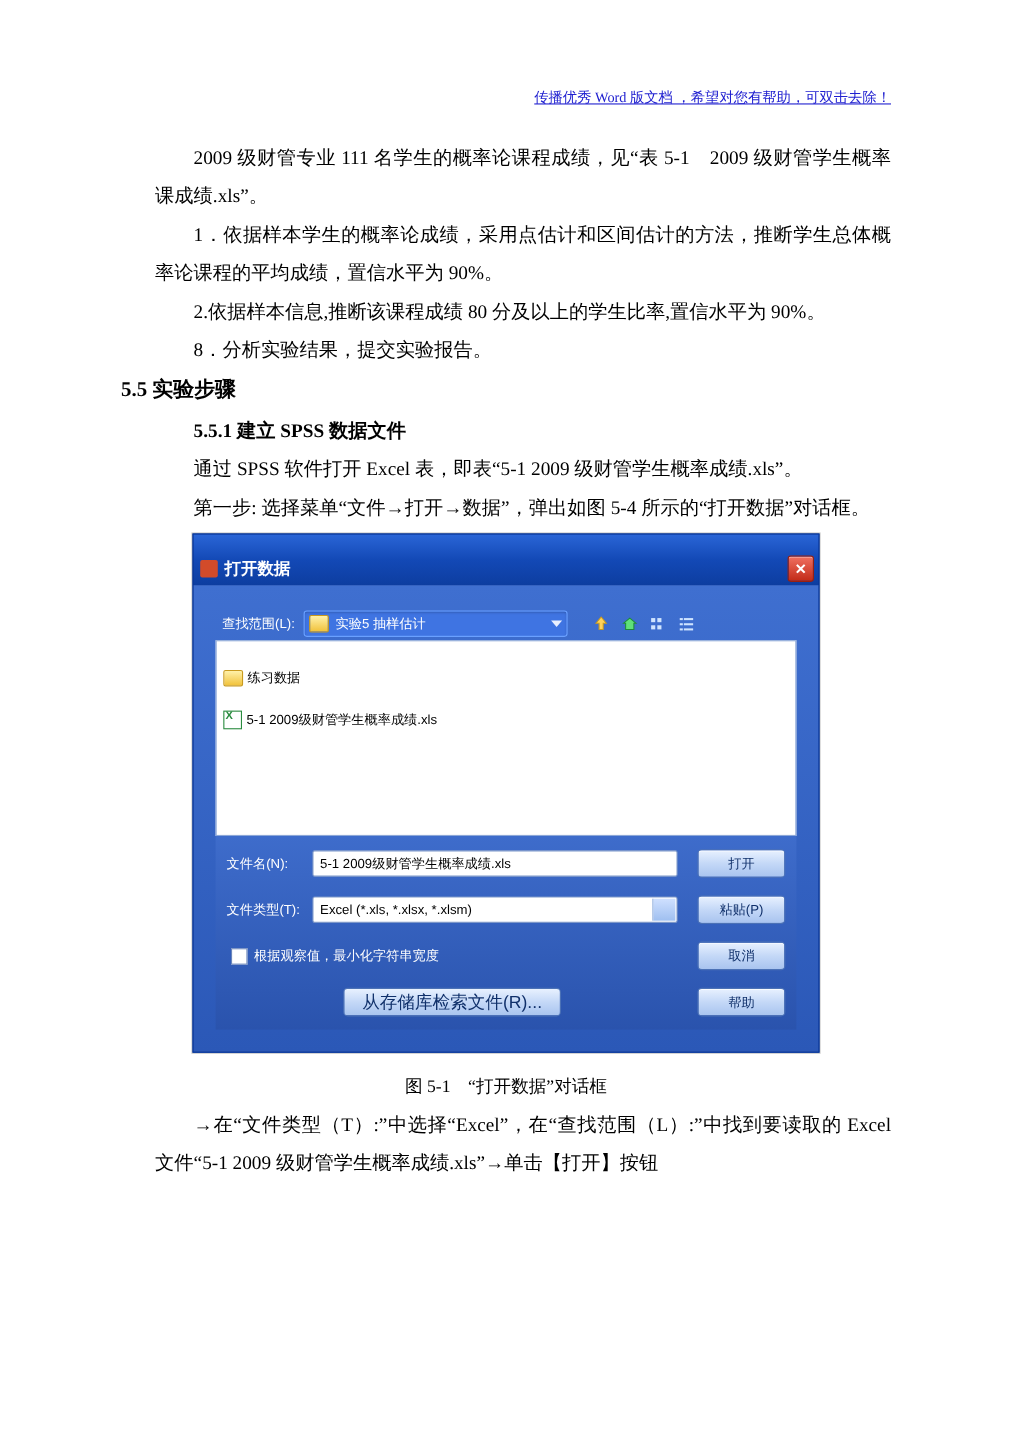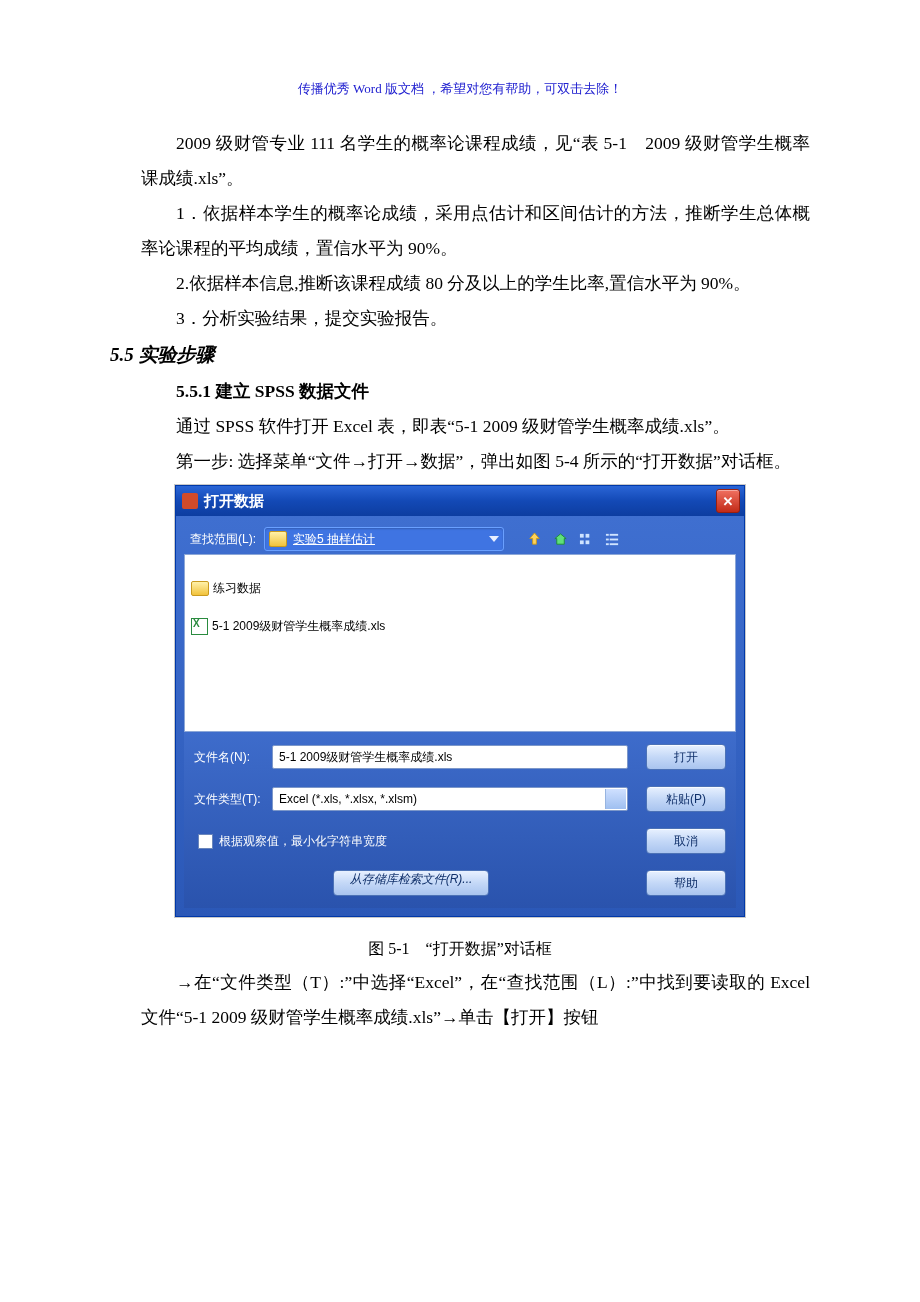--- a/index.html
+++ b/index.html
@@ -10,36 +10,37 @@
     width: 920px;
   }
   .page {
     width: 920px;
     min-height: 1302px;
     padding: 80px 110px 200px 110px;
     box-sizing: border-box;
     position: relative;
   }
   .top-banner {
-    text-align: center;
+    text-align: right;
     font-family: "SimSun", serif;
     font-size: 13px;
     color: #2020d0;
     margin-bottom: 28px;
+    text-decoration: underline;
   }
   .body-text {
     font-size: 17.5px;
     line-height: 2.0;
     color: #000;
     text-align: justify;
     margin: 0;
   }
   .indent { text-indent: 2em; margin-left: 31px; }
   .bold { font-weight: bold; }
-  .h-level { font-weight: bold; font-size: 19px; line-height: 2.0; margin: 0; font-style: italic; }
+  .h-level { font-weight: bold; font-size: 19px; line-height: 2.0; margin: 0; }
   .caption { text-align: center; font-size: 16px; margin-top: 16px; }
 
   
   .dialog-wrap {
     display: flex;
     justify-content: center;
     margin-top: 6px;
     margin-bottom: 2px;
   }
   .dialog {
@@ -49,21 +50,21 @@
     font-family: "Microsoft YaHei", "SimSun", sans-serif;
     font-size: 12px;
     background: #112f7a;
   }
   .titlebar {
     height: 30px;
     background: linear-gradient(#2a65d6, #1349b6 50%, #0d3da0);
     color: #fff;
     display: flex;
     align-items: center;
-    padding: 0 4px 0 6px;
+    padding: 16px 4px 0 6px;
     font-weight: bold;
     font-size: 15px;
     gap: 6px;
   }
   .titlebar .app-icon {
     width: 16px; height: 16px;
     background: #d24b2a;
     border-radius: 2px;
     display: inline-block;
   }
@@ -72,21 +73,21 @@
     width: 22px; height: 22px;
     background: linear-gradient(#f07060, #c22b18);
     border: 1px solid #9a1f0f;
     border-radius: 3px;
     display: flex; align-items: center; justify-content: center;
     color: #fff; font-weight: bold; font-size: 13px;
     box-shadow: inset 0 1px 0 rgba(255,255,255,.4);
   }
   .dlg-body-outer {
     background: linear-gradient(#3f6fd0, #2b58b7);
-    padding: 8px;
+    padding: 20px;
   }
   .toolbar-row {
     height: 30px;
     display: flex;
     align-items: center;
     padding: 0 6px;
     gap: 8px;
     color: #fff;
     font-size: 12px;
   }
@@ -94,21 +95,20 @@
     display: flex; align-items: center;
     background: #3f74e2;
     border: 1px solid #6aa0ff;
     border-radius: 3px;
     height: 22px;
     width: 230px;
     padding: 0 4px;
     color: #fff;
     gap: 6px;
     box-shadow: inset 0 1px 2px rgba(0,0,0,.2);
-    text-decoration: underline;
   }
   .dir-combo .folder-ic {
     width: 16px; height: 14px; background: linear-gradient(#fff1a9,#f1c23b);
     border: 1px solid #c99a1e; border-radius: 2px;
   }
   .dir-combo .chev {
     margin-left: auto; width: 0; height: 0;
     border-left: 5px solid transparent; border-right: 5px solid transparent;
     border-top: 6px solid #e8efff;
   }
@@ -188,37 +188,37 @@
     display: flex; align-items: center; gap: 6px; padding-left: 4px;
   }
   .checkbox-box {
     width: 13px; height: 13px; background: #fff; border: 1px solid #6a86bb;
   }
   .span2-center { grid-column: 1 / span 2; display: flex; justify-content: center; }
   .btn-store {
     height: 24px; padding: 0 16px;
     background: linear-gradient(#e8f1ff, #c4d8f7 50%, #a9c4ef);
     border: 1px solid #4c72b6; border-radius: 4px;
-    color: #10306a; font-size: 12px;
-    display: flex; align-items: flex-start; justify-content: center; font-style: italic;
+    color: #10306a; font-size: 16px;
+    display: flex; align-items: center; justify-content: center;
   }
 </style>
 </head>
 <body>
 
 <div class="page">
 
   <div class="top-banner">传播优秀 Word 版文档 ，希望对您有帮助，可双击去除！</div>
 
   <p class="body-text indent">2009 级财管专业 111 名学生的概率论课程成绩，见“表 5-1　2009 级财管学生概率课成绩.xls”。</p>
 
 
   <p class="body-text indent">1．依据样本学生的概率论成绩，采用点估计和区间估计的方法，推断学生总体概率论课程的平均成绩，置信水平为 90%。</p>
   <p class="body-text indent">2.依据样本信息,推断该课程成绩 80 分及以上的学生比率,置信水平为 90%。</p>
-  <p class="body-text indent">3．分析实验结果，提交实验报告。</p>
+  <p class="body-text indent">8．分析实验结果，提交实验报告。</p>
 
   <p class="h-level">5.5 实验步骤</p>
 
   <p class="body-text indent bold">5.5.1 建立 SPSS 数据文件</p>
 
   <p class="body-text indent">通过 SPSS 软件打开 Excel 表，即表“5-1 2009 级财管学生概率成绩.xls”。</p>
   <p class="body-text indent">第一步: 选择菜单“文件→打开→数据”，弹出如图 5-4 所示的“打开数据”对话框。</p>
 
   <div class="dialog-wrap">
     <div class="dialog">

